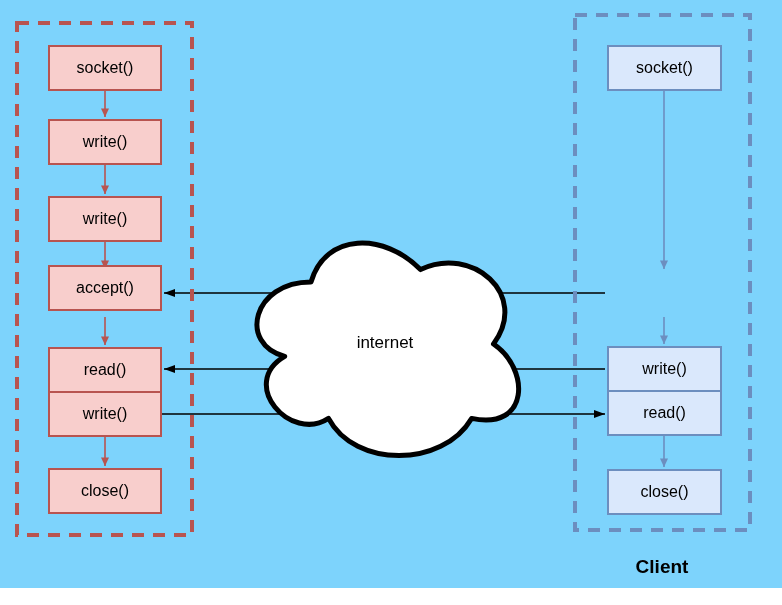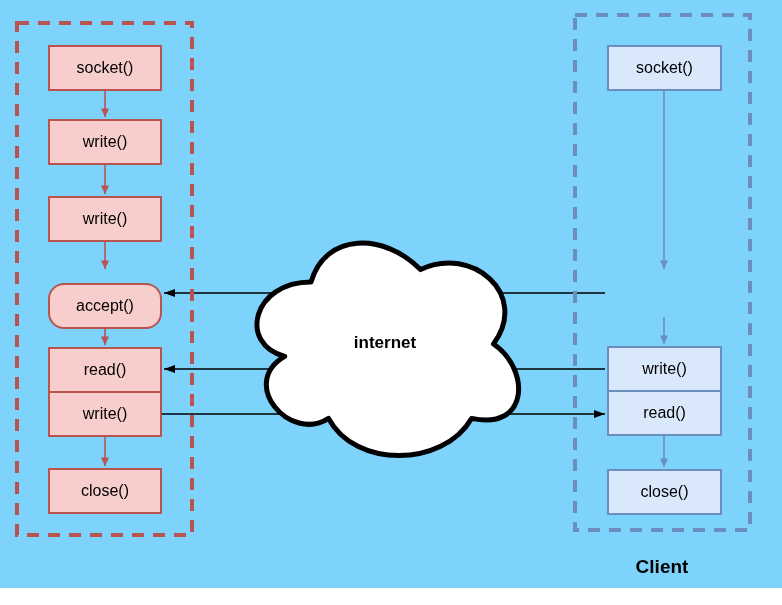--- a/index.html
+++ b/index.html
@@ -32,38 +32,37 @@
     border: 2px solid #B85450;
   }
   .client-node {
     left: 607px; width: 115px; height: 46px;
     background: #DAE8FC;
     border: 2px solid #6C8EBF;
   }
   .sv0 { top: 45px; }
   .sv1 { top: 119px; }
   .sv2 { top: 196px; }
-  .sv3 { top: 283px; border-radius: 16px; }
+  .sv3 { top: 265px; }
   .sv4 { top: 347px; }
   .sv5 { top: 391px; }
   .sv6 { top: 468px; }
   .cl0 { top: 45px; }
   .cl1 { top: 271px; }
   .cl2 { top: 346px; }
   .cl3 { top: 390px; }
   .cl4 { top: 469px; }
   .internet-label {
     position: absolute;
     left: 320px; top: 333px;
     width: 130px;
     text-align: center;
     font-size: 17px;
     color: #000000;
     z-index: 2;
-    font-weight: bold;
   }
   .col-label {
     position: absolute;
     top: 556px;
     width: 140px;
     text-align: center;
     font-weight: bold;
     font-size: 19px;
     color: #000000;
     z-index: 2;

